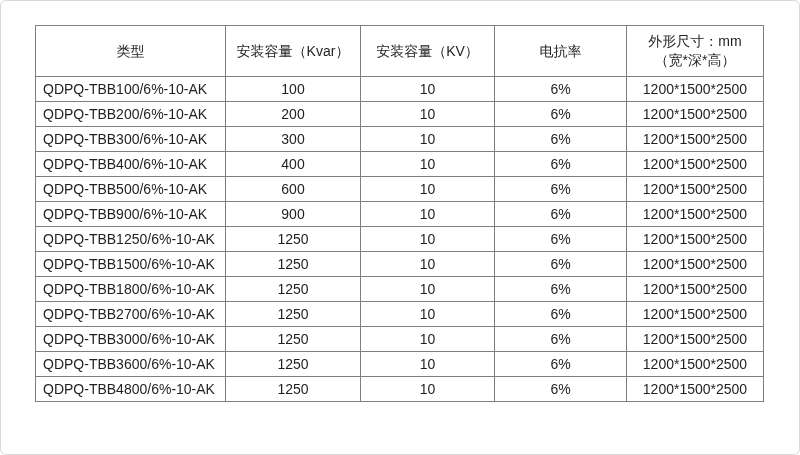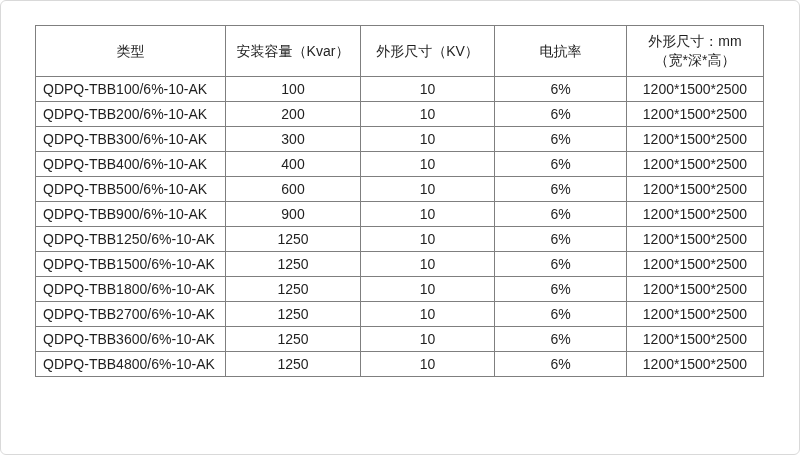--- a/index.html
+++ b/index.html
@@ -70,21 +70,21 @@
       <col class="c-type">
       <col class="c-capacity">
       <col class="c-voltage">
       <col class="c-reactance">
       <col class="c-dims">
     </colgroup>
     <thead>
       <tr>
         <th>类型</th>
         <th>安装容量（Kvar）</th>
-        <th>外形尺寸（KV）</th>
+        <th>安装容量（KV）</th>
         <th>电抗率</th>
         <th>外形尺寸：mm
 （宽*深*高）</th>
       </tr>
     </thead>
     <tbody>
         <tr>
           <td class="cell-type">QDPQ-TBB100/6%-10-AK</td>
           <td class="cell-capacity">100</td>
           <td class="cell-voltage">10</td>
@@ -148,20 +148,27 @@
           <td class="cell-dims">1200*1500*2500</td>
         </tr>
         <tr>
           <td class="cell-type">QDPQ-TBB2700/6%-10-AK</td>
           <td class="cell-capacity">1250</td>
           <td class="cell-voltage">10</td>
           <td class="cell-reactance">6%</td>
           <td class="cell-dims">1200*1500*2500</td>
         </tr>
         <tr>
+          <td class="cell-type">QDPQ-TBB3000/6%-10-AK</td>
+          <td class="cell-capacity">1250</td>
+          <td class="cell-voltage">10</td>
+          <td class="cell-reactance">6%</td>
+          <td class="cell-dims">1200*1500*2500</td>
+        </tr>
+        <tr>
           <td class="cell-type">QDPQ-TBB3600/6%-10-AK</td>
           <td class="cell-capacity">1250</td>
           <td class="cell-voltage">10</td>
           <td class="cell-reactance">6%</td>
           <td class="cell-dims">1200*1500*2500</td>
         </tr>
         <tr>
           <td class="cell-type">QDPQ-TBB4800/6%-10-AK</td>
           <td class="cell-capacity">1250</td>
           <td class="cell-voltage">10</td>

